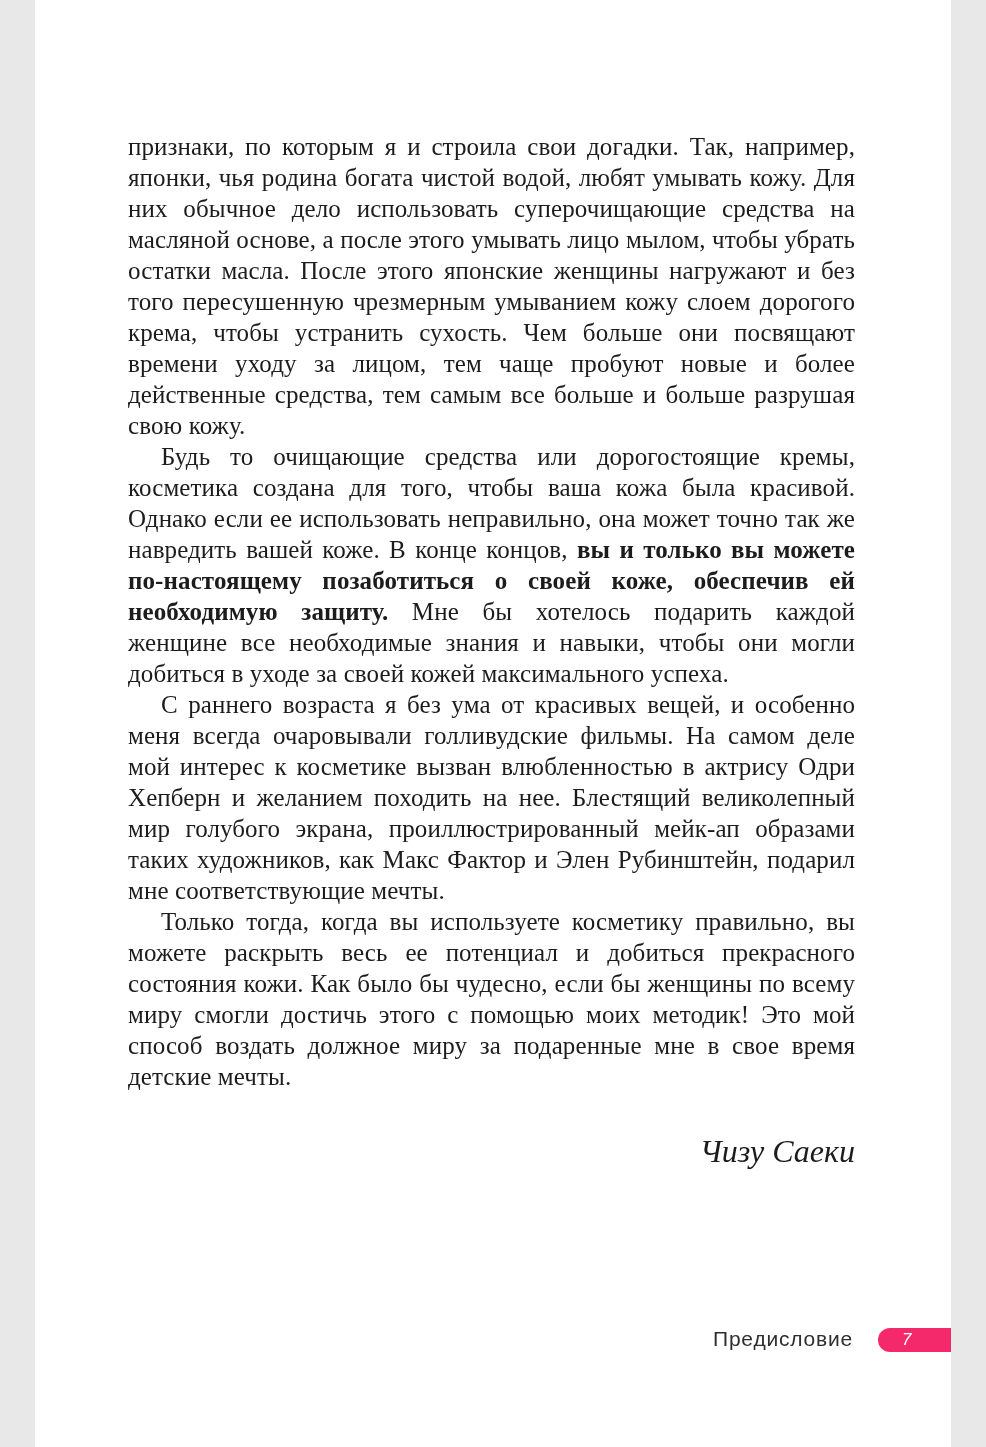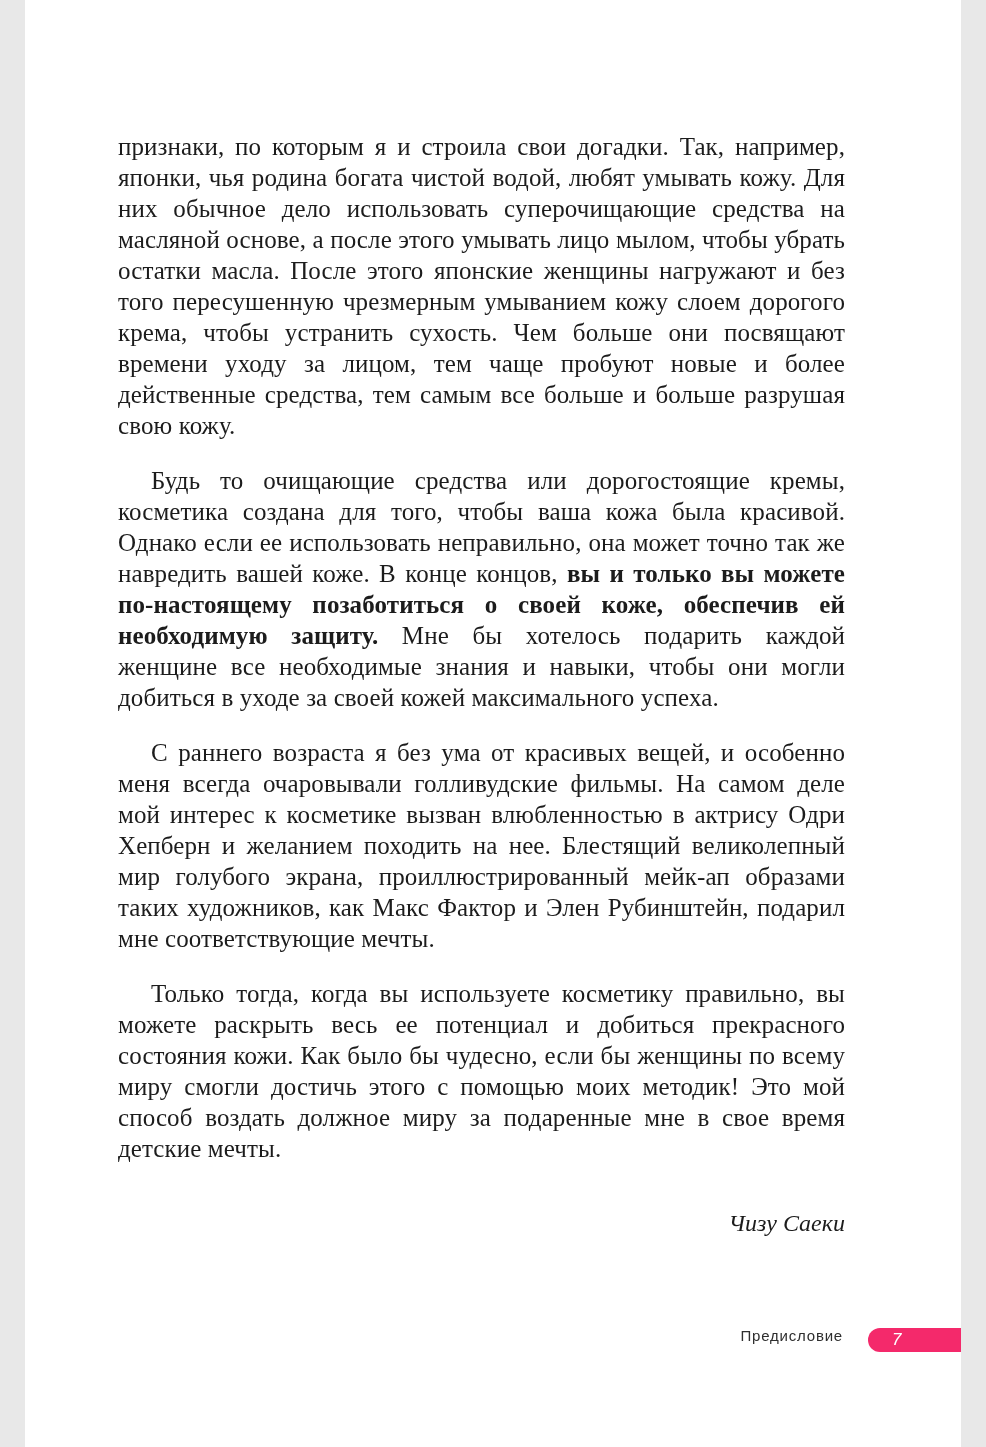--- a/index.html
+++ b/index.html
@@ -4,65 +4,64 @@
 <style>
   html, body { margin: 0; padding: 0; background: #e8e8e8; }
   .sheet {
     position: relative;
     width: 916px;
     height: 1447px;
     margin: 0 auto;
     background: #ffffff;
     overflow: hidden;
     font-family: "Liberation Serif", "DejaVu Serif", serif;
-    padding-left: 20px;
   }
   .text-block {
     position: absolute;
     left: 93px;
     top: 131px;
     width: 727px;
   }
   .text-block p {
     margin: 0;
     font-size: 25px;
     line-height: 31px;
     text-align: justify;
     letter-spacing: 0.1px;
     color: #1c1c1c;
   }
-  .text-block p.indent { text-indent: 33px; margin-top: 24px; }
+  .text-block p.indent { text-indent: 33px; }
   .text-block .b { font-weight: bold; }
   .signature {
     margin-top: 42px;
     text-align: right;
     font-style: italic;
     color: #1c1c1c;
   }
   .signature .sig-name {
-    font-size: 24px;
+    font-size: 32px;
     line-height: 34px;
   }
   .signature .sig-date {
     font-size: 25px;
     line-height: 32px;
   }
   .page-footer {
     position: absolute;
     left: 0;
     top: 1324px;
     width: 986px;
     height: 30px;
   }
   .footer-section {
     position: absolute;
     right: 168px;
     top: 3px;
     font-family: "Liberation Sans", sans-serif;
-    font-size: 15px;
+    font-size: 21px;
     letter-spacing: 0.8px;
     color: #2e2e2e;
     white-space: nowrap;
   }
   .page-number-bar {
     position: absolute;
     right: 0;
     top: 4px;
     width: 143px;
     height: 24px;

